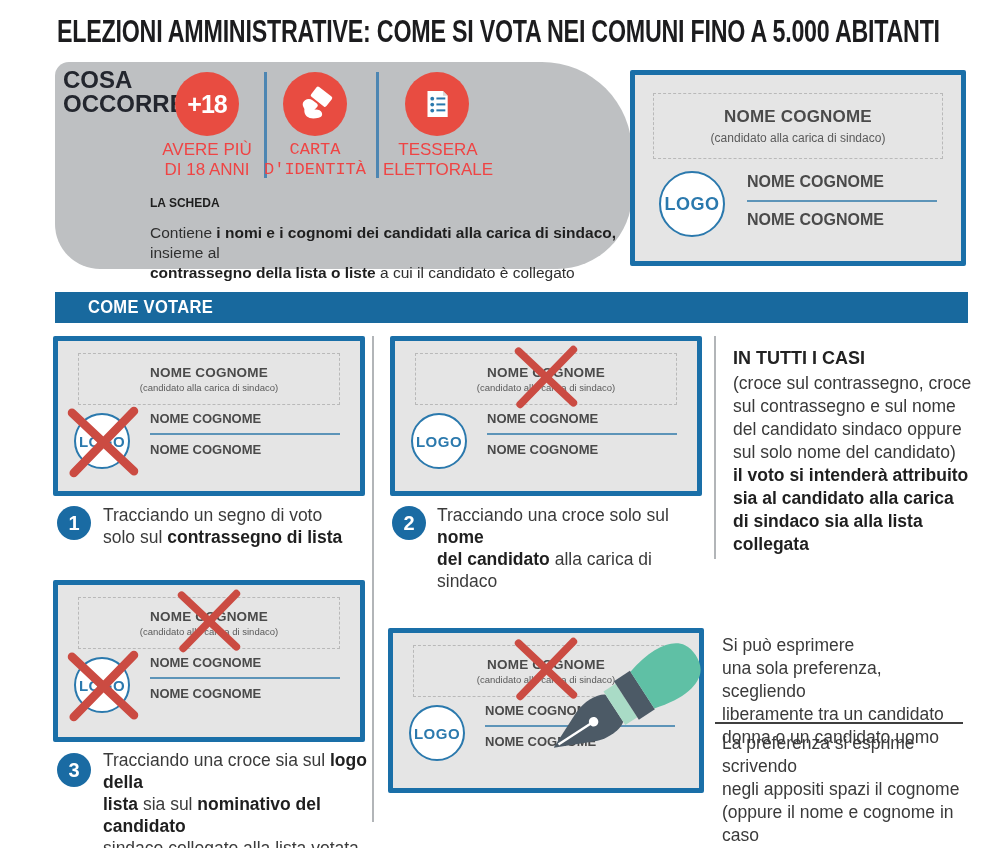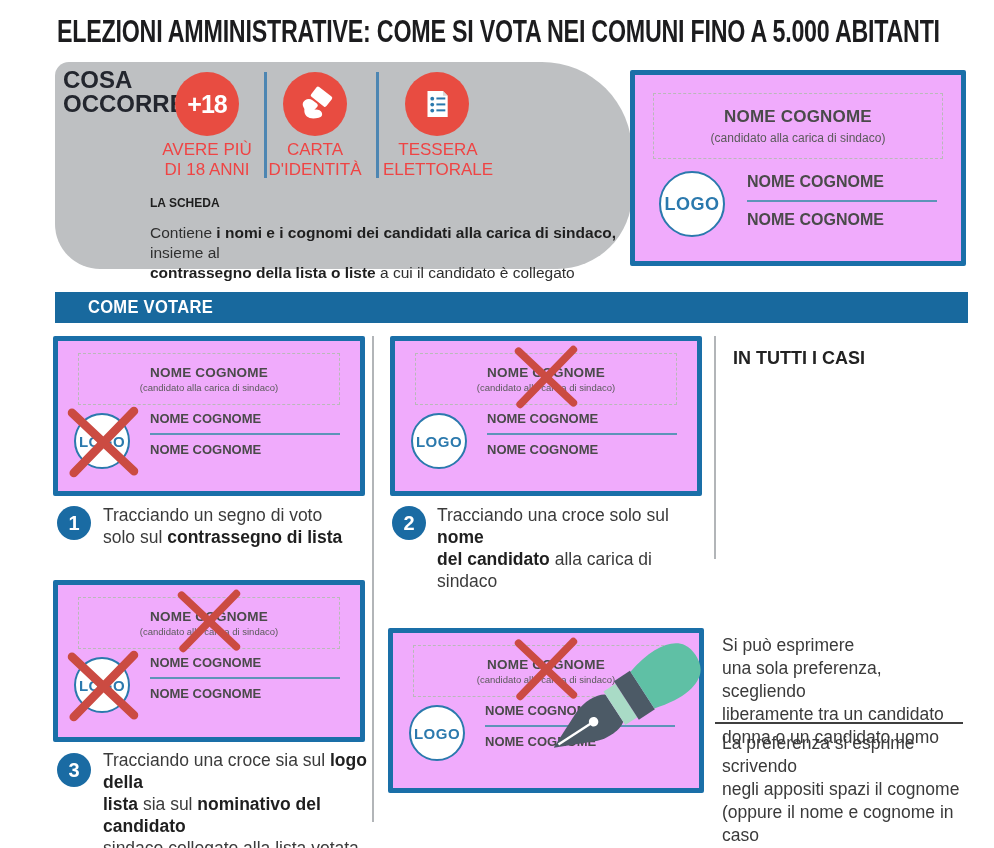--- a/index.html
+++ b/index.html
@@ -25,21 +25,21 @@
   .schedat{position:absolute;left:150px;top:223px;width:468px;font-size:15.5px;line-height:20px;
            color:#2f2f2f;white-space:pre-line;}
   .b{font-weight:700;color:#1f1f1f;}
 
   
   .banner{position:absolute;height:31px;background:#18699e;box-sizing:border-box;padding-left:21px;}
   .banner span{display:inline-block;color:#fff;font-weight:700;font-size:18px;line-height:31px;
                padding-left:13px;letter-spacing:.3px;transform:scaleX(.92);transform-origin:left center;white-space:nowrap;}
 
   
-  .ballot{position:absolute;background:#f0abfc;border:5px solid #1a6fa8;box-sizing:border-box;border-radius:2px;}
+  .ballot{position:absolute;background:#e5e5e5;border:5px solid #1a6fa8;box-sizing:border-box;border-radius:2px;}
   .cbox{position:absolute;left:20px;top:12px;right:20px;height:50px;border:1px dashed #b9b9b9;
         display:flex;flex-direction:column;align-items:center;justify-content:center;gap:2px;}
   .cname{font-size:13.5px;color:#4a4a4a;font-weight:600;letter-spacing:.2px;}
   .csub{font-size:9.5px;color:#5a5a5a;}
   .logo{position:absolute;left:16px;top:72px;width:56px;height:56px;border:2px solid #2b79ad;
         border-radius:50%;background:#fff;display:flex;align-items:center;justify-content:center;box-sizing:border-box;}
   .logo span{color:#2b79ad;font-weight:700;font-size:15px;letter-spacing:.5px;}
   .names{position:absolute;left:92px;top:70px;right:16px;}
   .lname{font-size:13px;color:#4a4a4a;font-weight:600;}
   .ndiv{height:2px;background:#5d94b8;margin:7px 0;width:100%;max-width:190px;}
@@ -110,21 +110,21 @@
           <circle cx="24" cy="43" r="3.2"></circle>
         <rect x="31" y="21" width="15" height="3.4"></rect>
           <rect x="31" y="31" width="15" height="3.4"></rect>
           <rect x="31" y="41" width="15" height="3.4"></rect>
       </g>
     </svg>
   </div>
 
   <div class="reqlabel" style="left:145px;top:140px;width:124px;">AVERE PIÙ
 DI 18 ANNI</div>
-  <div class="reqlabel" style="left:258px;top:140px;width:114px;">CARTA
+  <div class="reqlabel" style="left:258px;top:140px;width:114px;font-family:Liberation Mono, monospace;">CARTA
 D'IDENTITÀ</div>
   <div class="reqlabel" style="left:378px;top:140px;width:120px;">TESSERA
 ELETTORALE</div>
 
   <div class="schedah">LA SCHEDA</div>
   <div class="schedat"><span>Contiene </span><span class="b">i nomi e i cognomi dei candidati alla carica di sindaco,</span><span> insieme al
 </span><span class="b">contrassegno della lista o liste</span><span> a cui il candidato è collegato</span></div>
 
   <div class="ballot ballot--lg" style="left:630px;top:70px;width:336px;height:196px;">
     <div class="cbox">
@@ -184,20 +184,27 @@
     </div>
     <svg class="cross cross-name" viewBox="0 0 100 100">
         <path d="M14 16 L86 84 M86 14 L16 86"></path>
       </svg>
   </div>
   <div class="badge" style="left:392px;top:506px;">2</div>
   <div class="stepcap" style="left:437px;top:504px;width:270px;"><span>Tracciando una croce solo sul </span><span class="b">nome
 del candidato</span><span> alla carica di sindaco</span></div>
 
   <div class="casih">IN TUTTI I CASI</div>
+  <div class="casit"><span>(croce sul contrassegno, croce
+sul contrassegno e sul nome
+del candidato sindaco oppure
+sul solo nome del candidato)
+</span><span class="b">il voto si intenderà attribuito
+sia al candidato alla carica
+di sindaco sia alla lista collegata</span></div>
 
   <div class="ballot" style="left:53px;top:580px;width:312px;height:162px;">
     <div class="cbox">
       <div class="cname">NOME COGNOME</div>
       <div class="csub">(candidato alla carica di sindaco)</div>
     </div>
     <div class="logo">
         <span>LOGO</span>
       </div>
     <div class="names">

